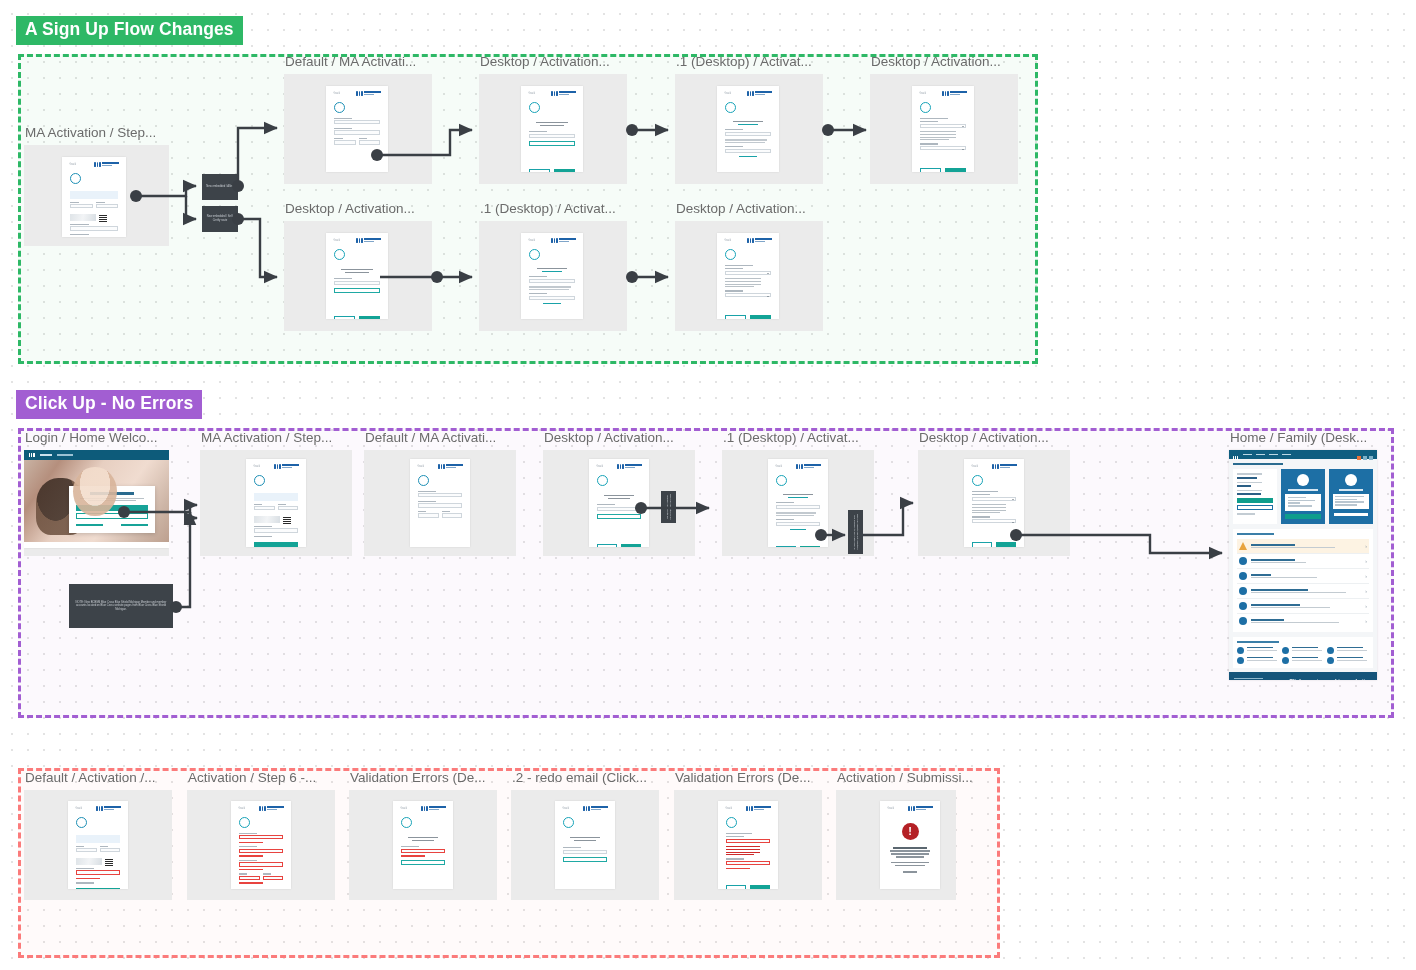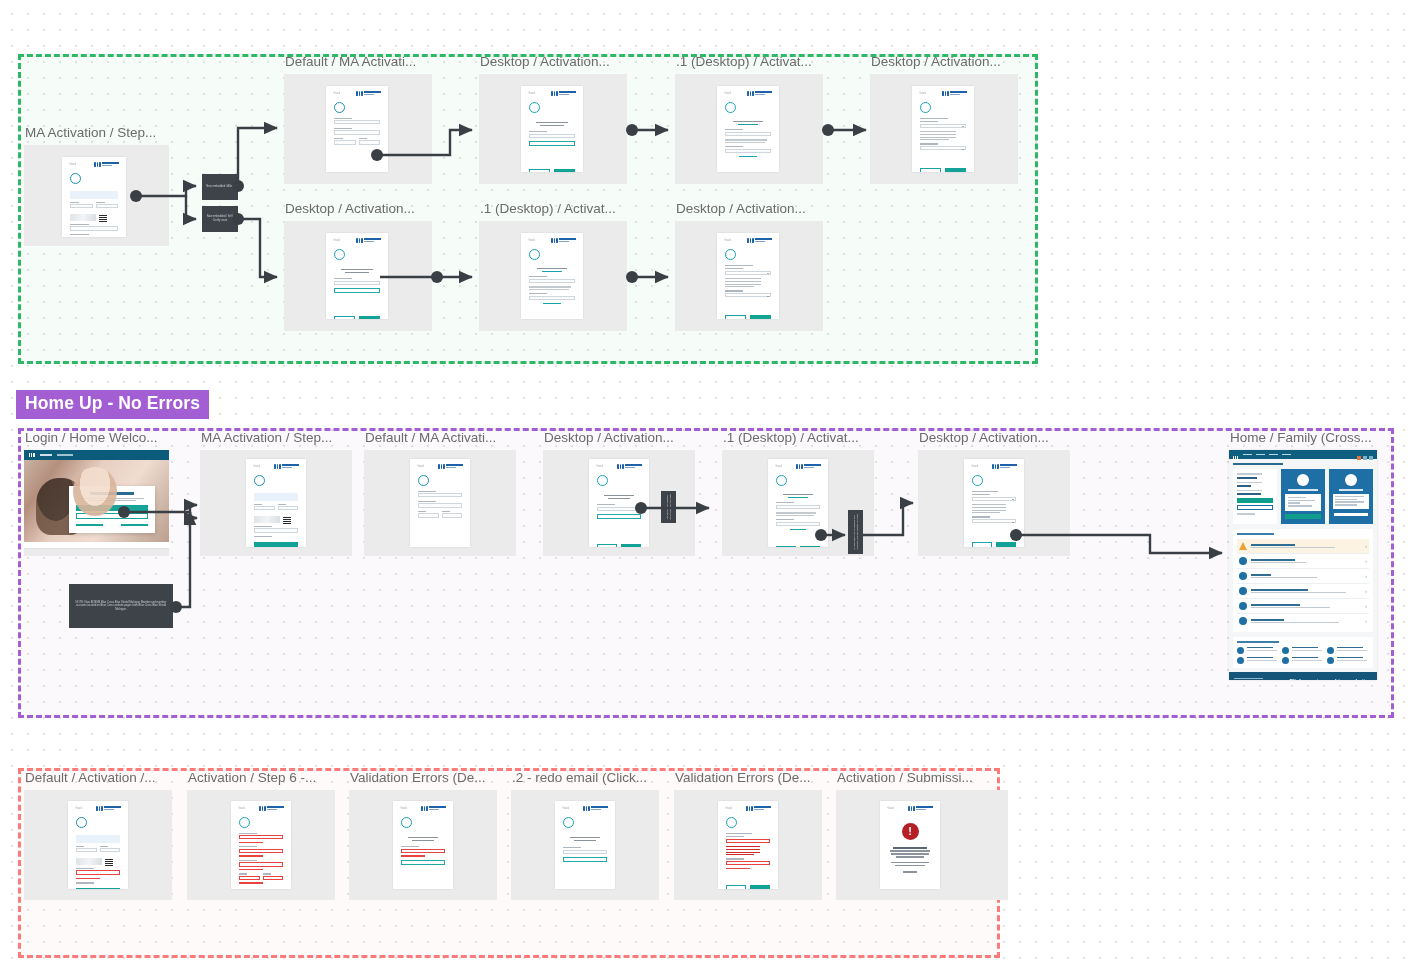--- a/index.html
+++ b/index.html
@@ -191,20 +191,21 @@
   }
   .note .nt { font-size:2.7px; line-height:1.35; color:#c9ced3; }
   .note.rot { writing-mode: vertical-rl; }
   .note.rot .nt { font-size:2.4px; line-height:1.4; }
 </style>
 </head>
 <body>
 
 <div id="canvas">
 
+  <div class="section-label lab-green" style="left:16px; top:16px;">A Sign Up Flow Changes</div>
   <div class="section sec-green" style="left:18px; top:54px; width:1020px; height:310px;"></div>
 
   <div class="frame" style="left:24px; top:145px; width:145px; height:101px;">
     <div class="frame-title">MA Activation / Step...</div>
     <div class="frame-body">
       <div class="mockpage" style="left:38px; top:12px; width:64px; height:80px;">
         <div class="mp-top">
           <span class="mp-back">‹ back</span>
           <span class="mp-logo">
             <span class="bars">
@@ -610,21 +611,21 @@
         <circle cx="238" cy="219" r="6"></circle>
         <circle cx="377" cy="155" r="6"></circle>
         <circle cx="632" cy="130" r="6"></circle>
         <circle cx="828" cy="130" r="6"></circle>
         <circle cx="437" cy="277" r="6"></circle>
         <circle cx="632" cy="277" r="6"></circle>
       </g>
     </svg>
   </div>
 
-  <div class="section-label lab-purple" style="left:16px; top:390px;">Home Up - No Errors</div>
+  <div class="section-label lab-purple" style="left:16px; top:390px;">Click Up - No Errors</div>
   <div class="section sec-purple" style="left:18px; top:428px; width:1376px; height:290px;"></div>
 
   <div class="frame" style="left:24px; top:450px; width:145px; height:106px;">
     <div class="frame-title">Login / Home Welco...</div>
     <div class="frame-body" style="background:#ebebeb;">
       <div class="hero" style="left:0; top:0; width:145px; height:98px;">
         <div class="hero-nav">
           <span class="lg">
               <i></i>
               <i></i>
@@ -886,21 +887,21 @@
         </div>
         <div class="mp-actions" style="margin-top:7px;">
           <span class="mp-btn ghost"></span>
           <span class="mp-btn solid"></span>
         </div>
       </div>
     </div>
   </div>
 
   <div class="frame" style="left:1229px; top:450px; width:148px; height:230px;">
-    <div class="frame-title">Home / Family (Cross...</div>
+    <div class="frame-title">Home / Family (Desk...</div>
     <div class="dash" style="left:0; top:0; width:148px; height:230px;">
       <div class="dash-nav">
         <span class="left">
             <span class="lg"><i></i><i></i><i></i></span>
           <span class="m"></span>
             <span class="m"></span>
             <span class="m"></span>
             <span class="m"></span>
           </span>
         <span class="right"><i class="a"></i><i></i><i></i></span>
@@ -1337,21 +1338,21 @@
             </div>
         </div>
         <div class="mp-actions" style="margin-top:5px;">
           <span class="mp-btn ghost"></span>
           <span class="mp-btn solid"></span>
         </div>
       </div>
     </div>
   </div>
 
-  <div class="frame" style="left:836px; top:790px; width:172px; height:110px;text-decoration:underline;">
+  <div class="frame" style="left:836px; top:790px; width:120px; height:110px;text-decoration:underline;">
     <div class="frame-title">Activation / Submissi...</div>
     <div class="frame-body">
       <div class="mockpage" style="left:44px; top:11px; width:60px; height:88px;">
         <div class="mp-top">
             <span class="mp-back">‹ back</span>
           <span class="mp-logo">
               <span class="bars">
                 <i></i>
                 <i></i>
                 <i></i>

